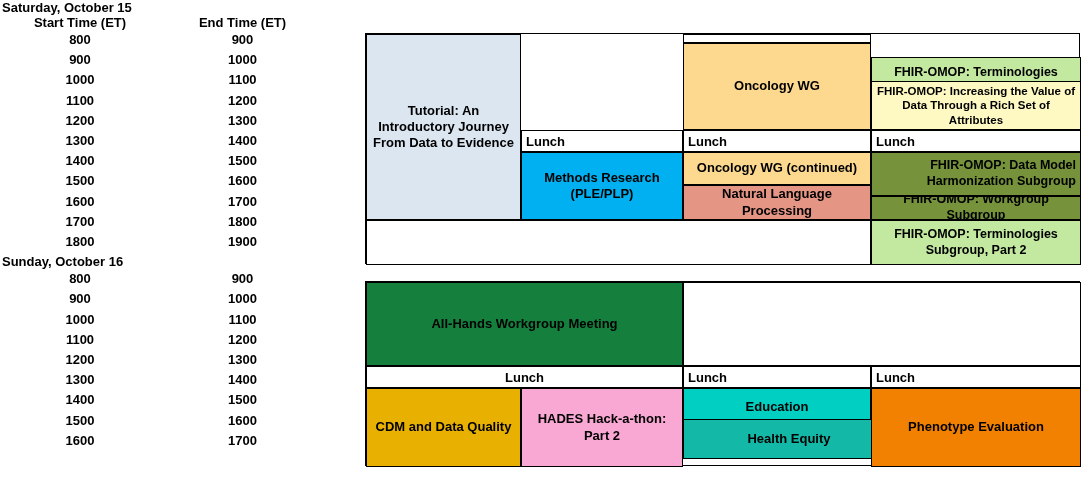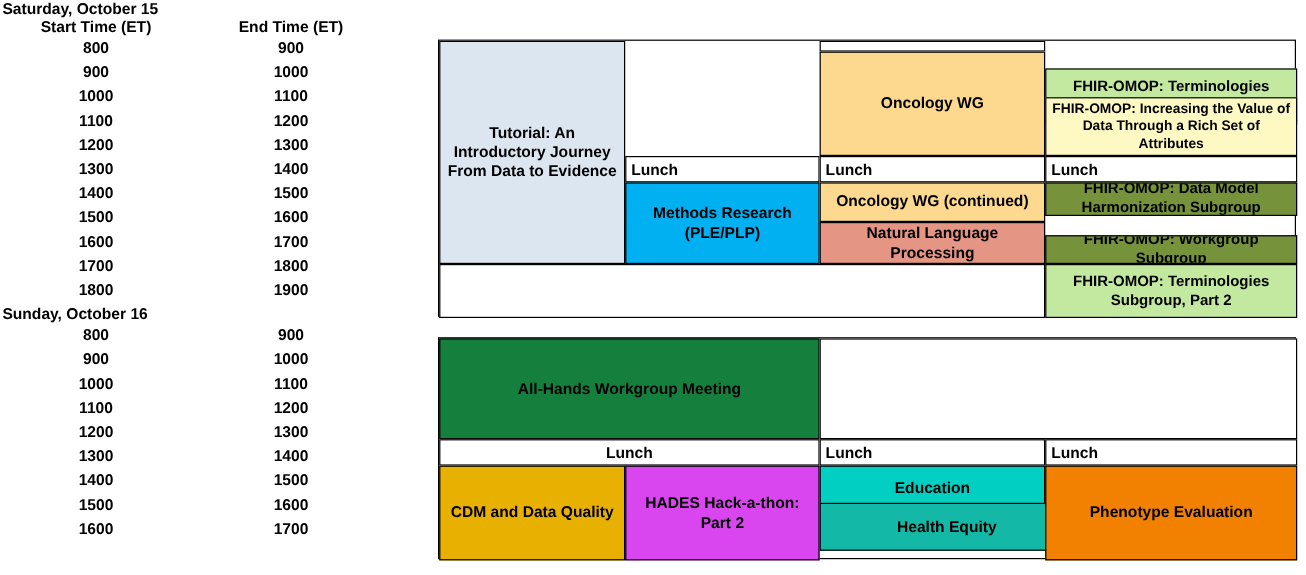--- a/index.html
+++ b/index.html
@@ -244,21 +244,21 @@
     </div>
 
     <div class="blk fs13" style="left:317px; top:118px; width:188px; height:33px; background:#fcd98f;">
       <span>Oncology WG (continued)</span>
     </div>
 
     <div class="blk fs13" style="left:317px; top:151px; width:188px; height:35px; background:#e59584;">
       <span>Natural Language Processing</span>
     </div>
 
-    <div class="blk fs12" style="left:505px; top:118px; width:210px; height:28px; background:#76933c;">
+    <div class="blk fs12" style="left:505px; top:118px; width:210px; height:44px; background:#76933c;text-align:right;">
       <span>FHIR-OMOP: Data Model Harmonization Subgroup</span>
     </div>
 
     <div class="blk fs12" style="left:505px; top:162px; width:210px; height:24px; background:#76933c;">
       <span>FHIR-OMOP: Workgroup Subgroup</span>
     </div>
 
     <div class="empty" style="left:0px; top:186px; width:505px; height:45px;"></div>
 
     <div class="blk fs12" style="left:505px; top:186px; width:210px; height:45px; background:#c3e8a0;">
@@ -281,21 +281,21 @@
       <span>Lunch</span>
     </div>
     <div class="lunch" style="left:505px; top:84px; width:210px; height:22px;">
       <span>Lunch</span>
     </div>
 
     <div class="blk fs13" style="left:0px; top:106px; width:155px; height:79px; background:#e8b000;">
       <span>CDM and Data Quality</span>
     </div>
 
-    <div class="blk fs13" style="left:155px; top:106px; width:162px; height:79px; background:#d946ef;">
+    <div class="blk fs13" style="left:155px; top:106px; width:162px; height:79px; background:#f9a8d4;">
       <span>HADES Hack-a-thon: Part 2</span>
     </div>
 
     <div class="blk fs13" style="left:317px; top:106px; width:188px; height:39px; background:#00cfc1;">
       <span>Education</span>
     </div>
 
     <div class="blk fs13" style="left:317px; top:137px; width:212px; height:40px; background:#14b8a6;">
       <span>Health Equity</span>
     </div>

